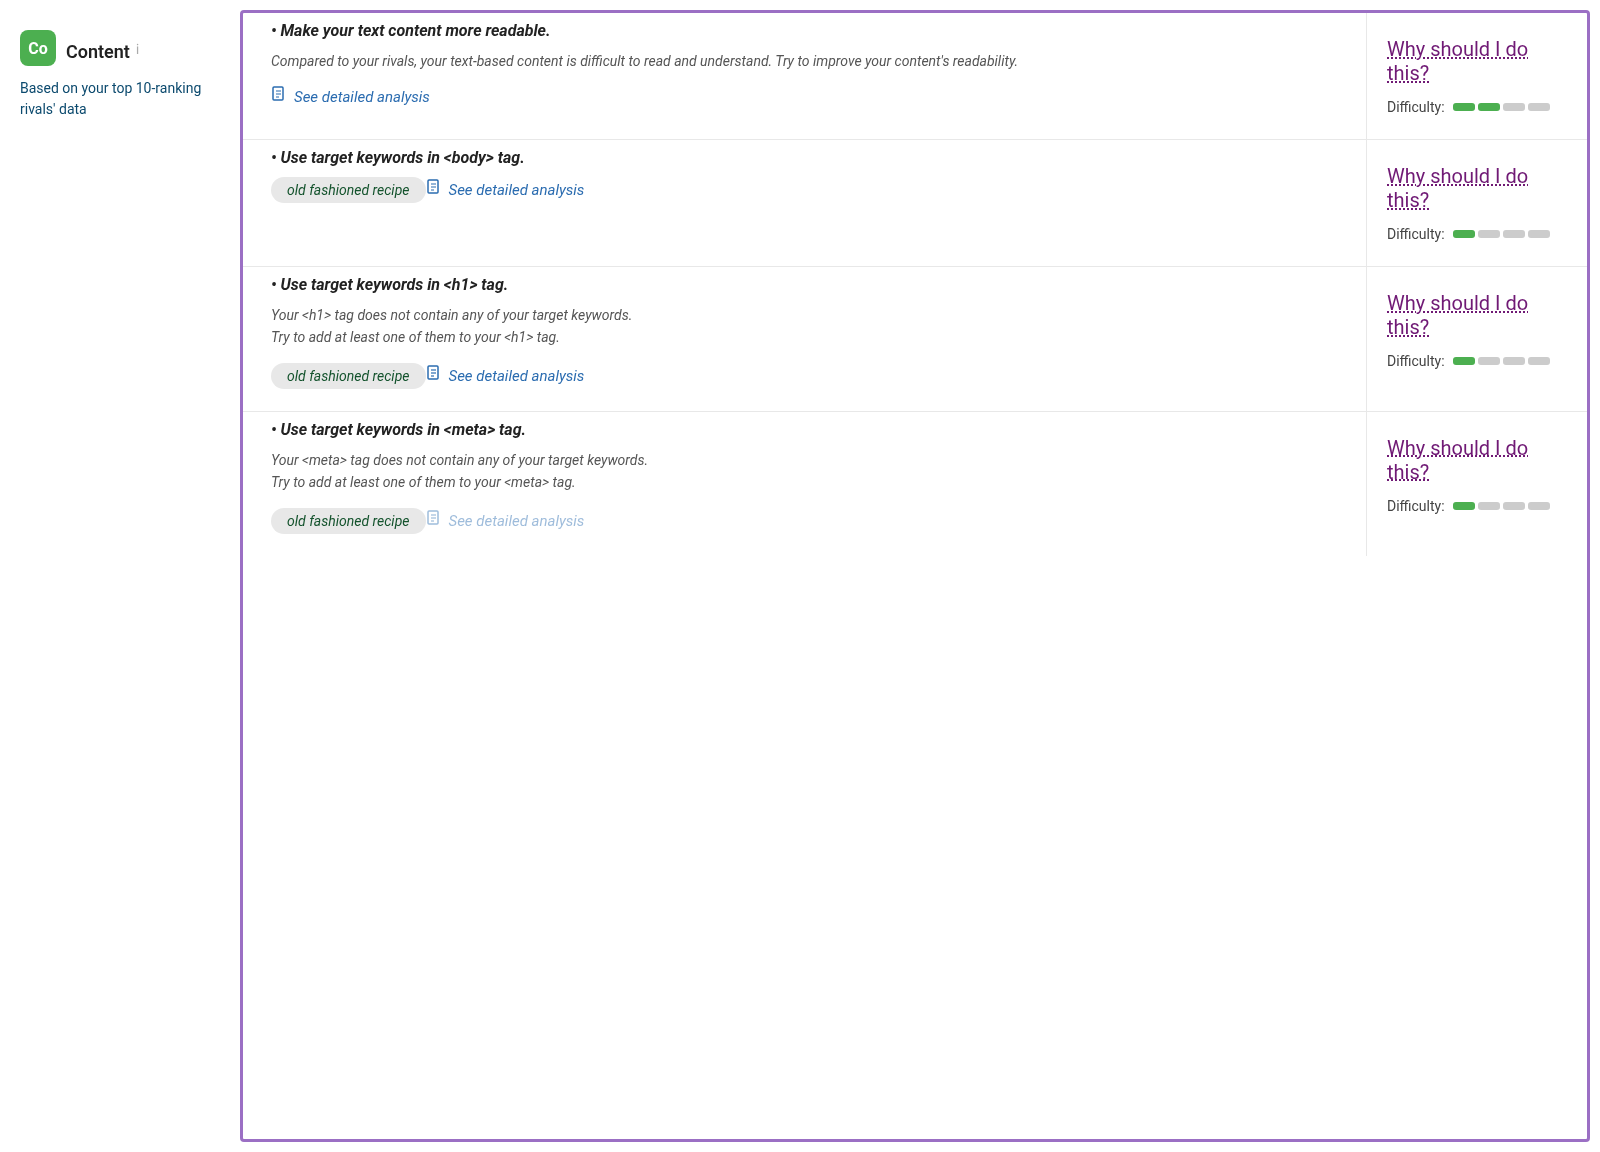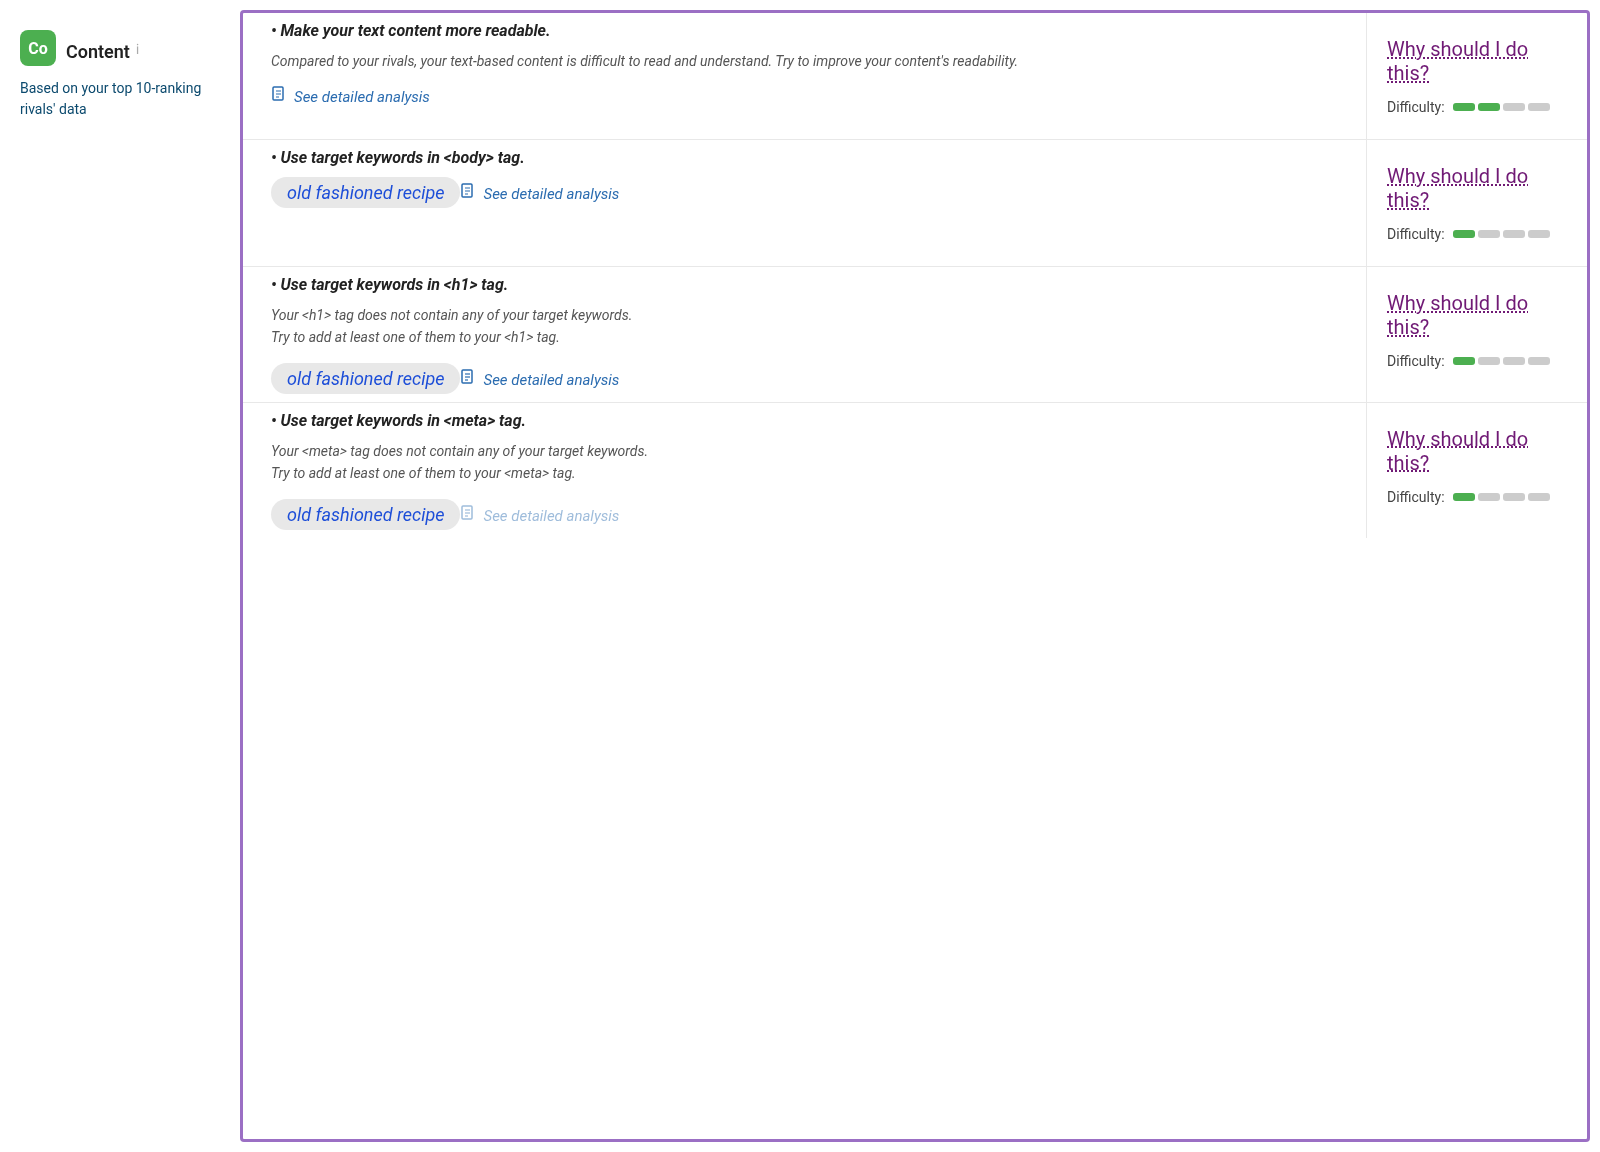--- a/index.html
+++ b/index.html
@@ -91,22 +91,23 @@
       font-size: 14px;
       color: #555;
       line-height: 1.6;
       margin-bottom: 14px;
     }
     .keyword-tag {
       display: inline-block;
       background: #e8e8e8;
       border-radius: 20px;
       padding: 5px 16px;
-      font-size: 18px;
-      color: #1d4ed8;
+      font-size: 14px;
+      color: #14532d;
+      margin-bottom: 14px;
     }
     .see-analysis-link {
       display: inline-flex;
       align-items: flex-end;
       gap: 7px;
       color: #2b6cb0;
       font-size: 15px;
       text-decoration: none;
       cursor: pointer;
     }

